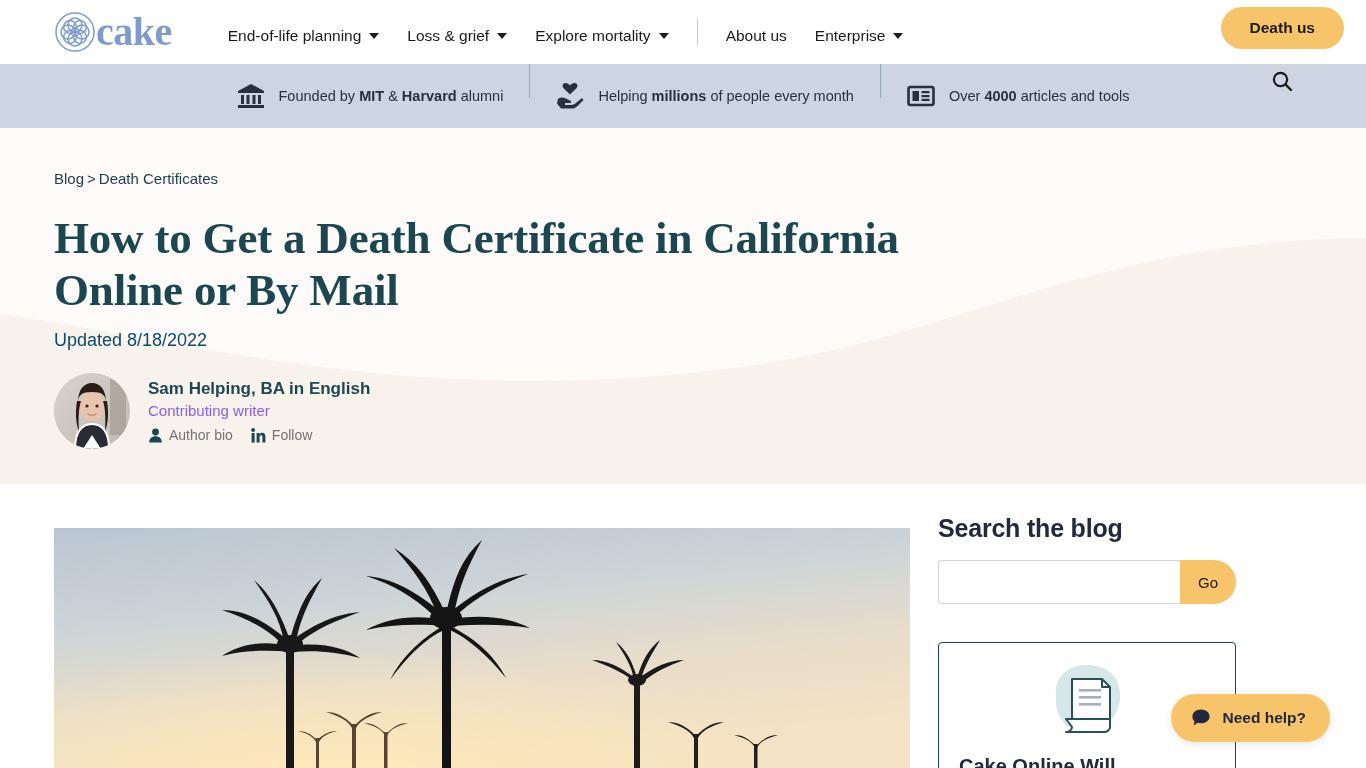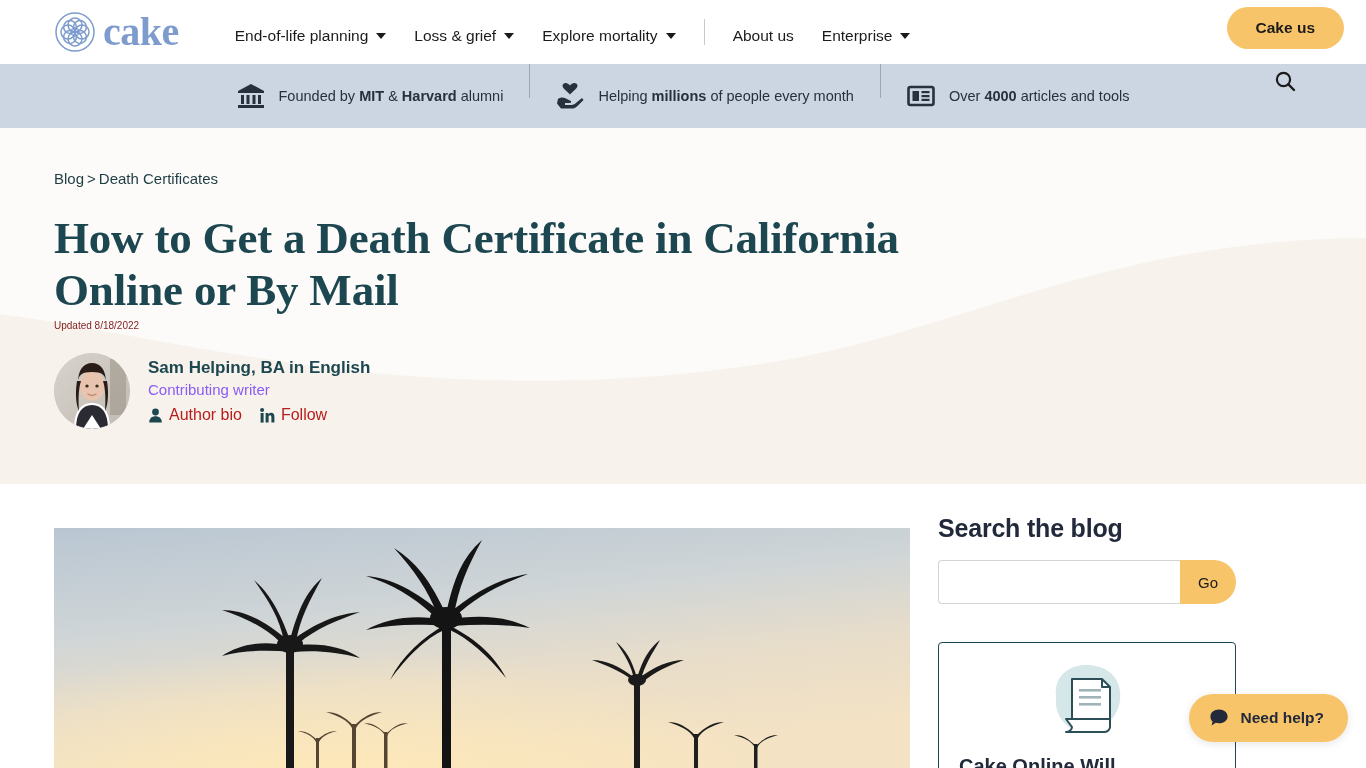--- a/index.html
+++ b/index.html
@@ -16,21 +16,20 @@
     background: #ffffff;
     display: flex;
     align-items: center;
     padding: 0 22px 0 54px;
     position: relative;
     z-index: 40;
   }
   .logo-wrap {
     display: flex;
     align-items: center;
-    gap: 7px;
     margin-right: 42px;
     cursor: pointer;
   }
   .logo-mark { width: 42px; height: 42px; display: block; }
   .logo-word {
     font-family: "Liberation Serif", serif;
     font-size: 40px;
     font-weight: 700;
     color: #7d9ccd;
     letter-spacing: -0.5px;
@@ -146,23 +145,23 @@
   .page-title {
     font-family: "Liberation Serif", serif;
     font-size: 45px;
     line-height: 1.16;
     font-weight: 700;
     color: #1d4750;
     max-width: 960px;
     letter-spacing: -0.2px;
   }
   .updated {
-    font-size: 10px;
-    color: #7f1d1d;
-    margin-top: 4px;
+    font-size: 18px;
+    color: #0c4a6e;
+    margin-top: 14px;
   }
   .author-row {
     display: flex;
     align-items: center;
     gap: 18px;
     margin-top: 22px;
   }
   .avatar {
     width: 76px; height: 76px;
     border-radius: 50%;
@@ -185,22 +184,22 @@
   .author-links {
     display: flex;
     align-items: center;
     gap: 18px;
     margin-top: 5px;
   }
   .author-link {
     display: flex;
     align-items: center;
     gap: 6px;
-    font-size: 16px;
-    color: #b91c1c;
+    font-size: 14px;
+    color: #737373;
     cursor: pointer;
   }
   .mini-icon { width: 15px; height: 15px; flex: none; }
 
   
   .content {
     display: flex;
     padding: 0 38px 0 54px;
     gap: 28px;
     background: #ffffff;
@@ -269,21 +268,21 @@
   .promo-title {
     font-size: 20px;
     font-weight: 700;
     color: #21293a;
     margin-bottom: 6px;
   }
 
   
   .chat-widget {
     position: fixed;
-    right: 18px;
+    right: 36px;
     bottom: 26px;
     background: #f8c46a;
     border-radius: 26px;
     height: 48px;
     display: flex;
     align-items: center;
     gap: 11px;
     padding: 0 24px 0 20px;
     cursor: pointer;
     z-index: 60;
@@ -340,21 +339,21 @@
       <span>About us</span>
     </div>
     <div class="nav-item">
       <span>Enterprise</span>
       <i class="caret"></i>
     </div>
   </nav>
 
   <div class="nav-right">
     <span class="login-link">Log in</span>
-    <button class="join-btn">Cake us</button>
+    <button class="join-btn">Death us</button>
     <button class="search-btn">
       <span>
         <svg width="22" height="22" viewBox="0 0 22 22" fill="none" xmlns="http://www.w3.org/2000/svg">
           <circle cx="9.5" cy="9.5" r="6.6" stroke="#1b1b1b" stroke-width="2.2"></circle>
           <line x1="14.4" y1="14.4" x2="20" y2="20" stroke="#1b1b1b" stroke-width="2.4" stroke-linecap="round"></line>
         </svg>
       </span>
     </button>
   </div>
 </header>

